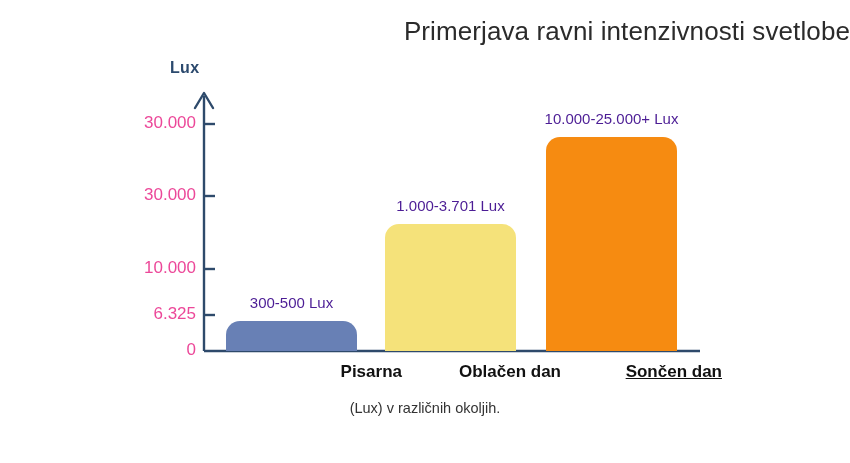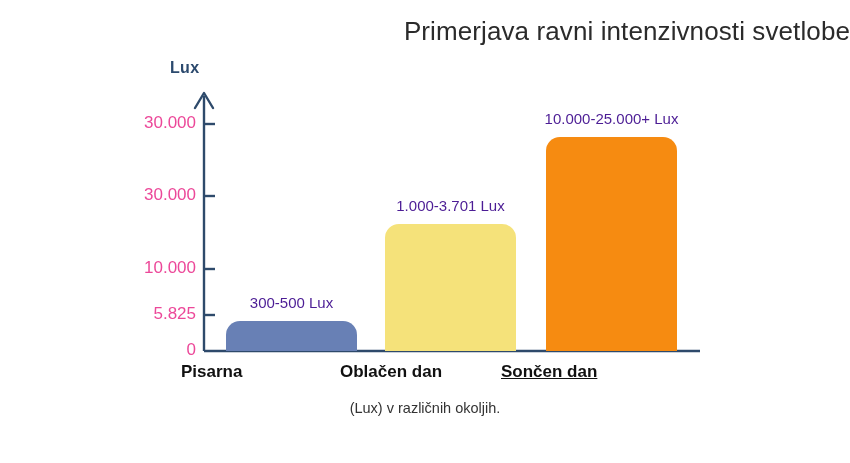--- a/index.html
+++ b/index.html
@@ -86,21 +86,21 @@
   .bar-value-label {
     position: absolute;
     text-align: center;
     font-size: 15px;
     color: #4c1d95;
     white-space: nowrap;
   }
 
   .bar-category-label {
     position: absolute;
-    text-align: left;
+    text-align: right;
     font-size: 17px;
     font-weight: bold;
     color: #111111;
     white-space: nowrap;
   }
 
   
   .caption {
     position: absolute;
     left: 125px;
@@ -139,21 +139,21 @@
           <line x1="204" y1="196" x2="215" y2="196"></line>
           <line x1="204" y1="124" x2="215" y2="124"></line>
         </g>
     </svg>
 
     <div id="ytick-labels">
         <div class="ytick-wrap" style="top: 340px;">
           <div class="ytick-label">0</div>
         </div>
         <div class="ytick-wrap" style="top: 304px;">
-          <div class="ytick-label">5.825</div>
+          <div class="ytick-label">6.325</div>
         </div>
         <div class="ytick-wrap" style="top: 258px;">
           <div class="ytick-label">10.000</div>
         </div>
         <div class="ytick-wrap" style="top: 185px;">
           <div class="ytick-label">30.000</div>
         </div>
         <div class="ytick-wrap" style="top: 113px;">
           <div class="ytick-label">30.000</div>
         </div>

